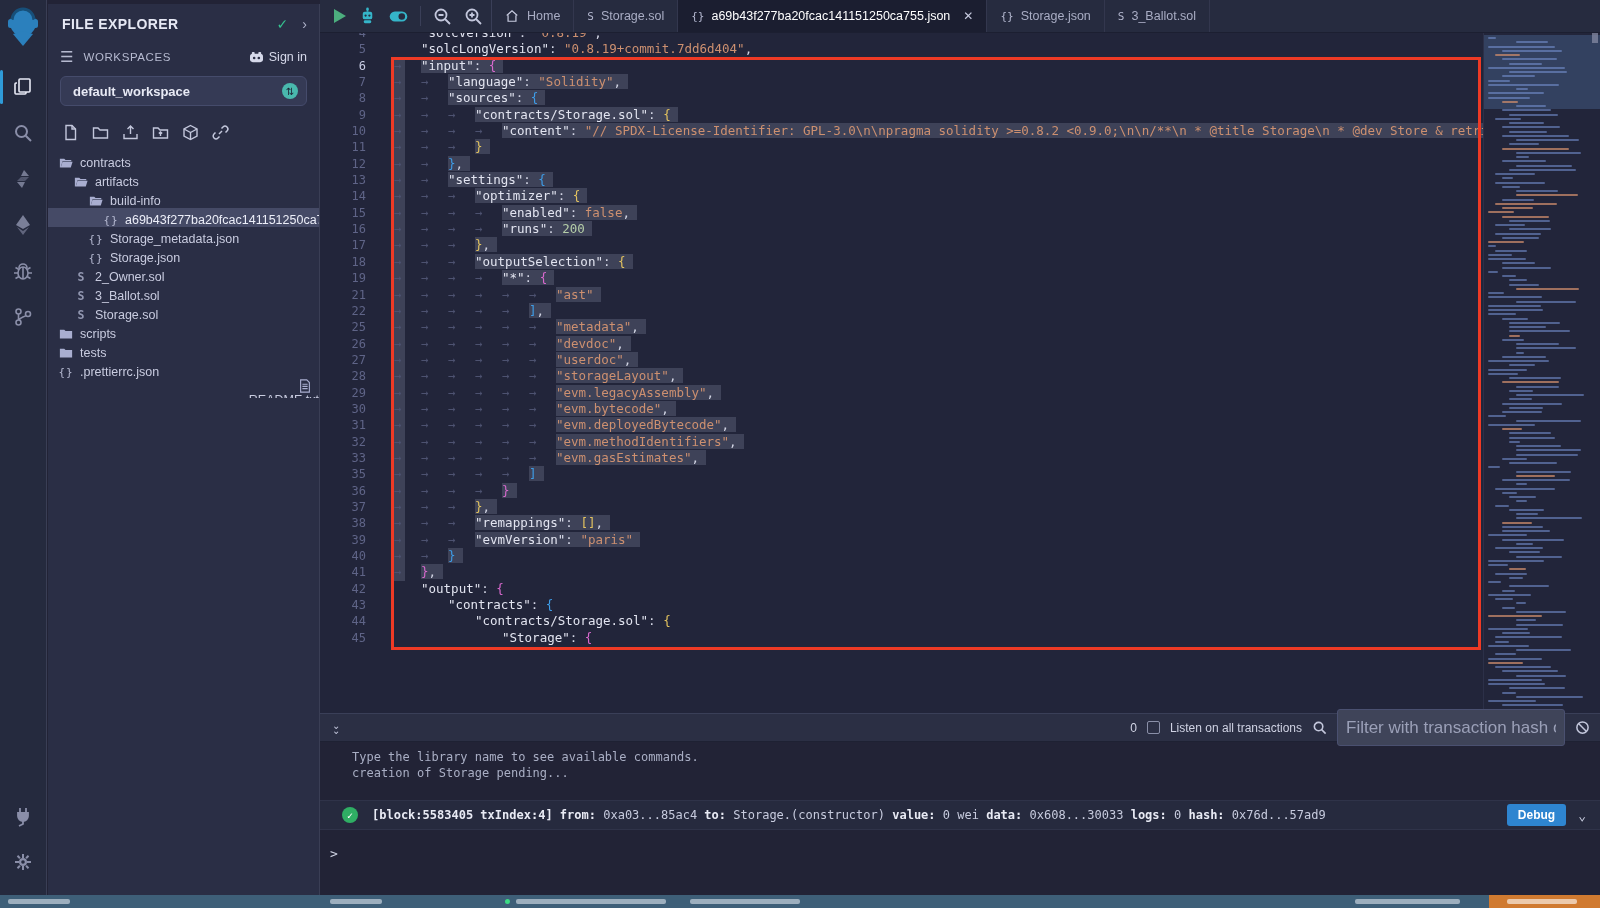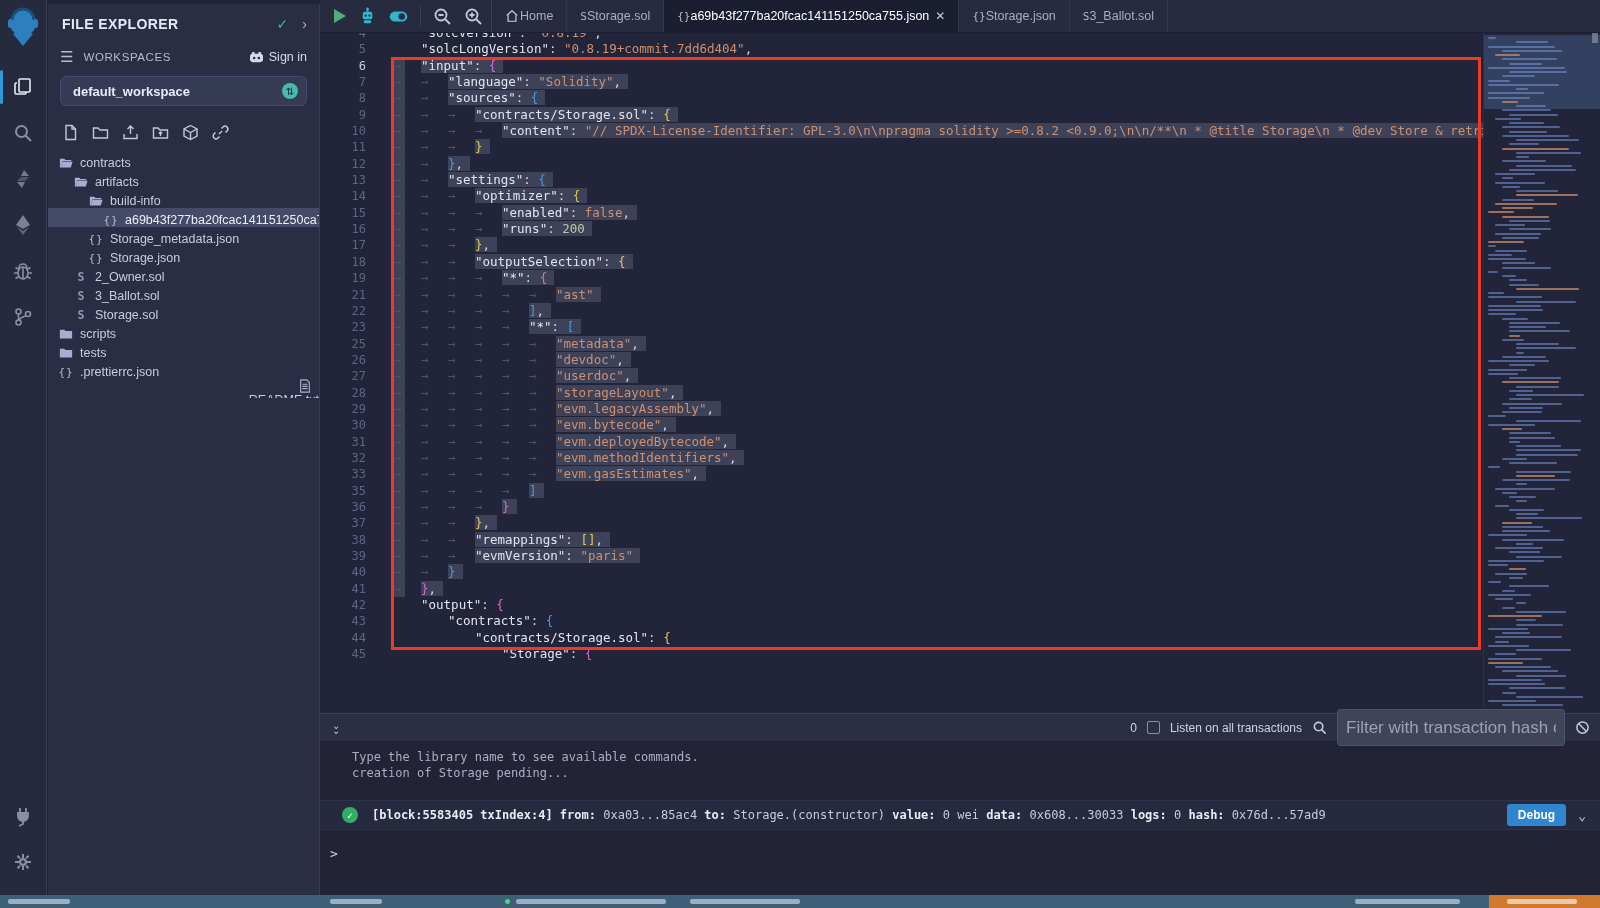--- a/index.html
+++ b/index.html
@@ -40,21 +40,21 @@
   .ico-sol  { font-family:"DejaVu Sans Mono", monospace; font-size:11.5px; font-weight:bold; color:#9398b2; }
 
   
   .main { position:absolute; left:320px; top:0; width:1280px; height:895px; }
   .tabstrip { position:absolute; left:0; top:0; width:1280px; height:33px; background:#262b3f; border-bottom:1px solid #1c1f31; display:flex; align-items:stretch; }
   .tb-tools { display:flex; align-items:center; padding:0 8px 0 14px; gap:12px; border-right:1px solid #3a3f58; }
   .tb-sep { width:1px; height:20px; background:#3a3f58; }
   .play { width:0; height:0; border-left:12px solid #4cae7e; border-top:7px solid transparent; border-bottom:7px solid transparent; }
   .tb-tools svg { width:19px; height:19px; }
   .tabs { display:flex; flex:1; }
-  .tab { display:flex; align-items:center; padding:0 13px; font-size:12.5px; color:#a9adc4; border-right:1px solid #33374e; }
+  .tab { display:flex; align-items:center; gap:7px; padding:0 13px; font-size:12.5px; color:#a9adc4; border-right:1px solid #33374e; }
   .tab.active { background:#1b1e30; color:#ffffff; }
   .tab .t-ico { font-family:"DejaVu Sans Mono", monospace; font-size:11px; color:#b4b8d0; }
   .tab .x { margin-left:6px; color:#c8cce0; font-size:12px; }
   .tab svg { width:14px; height:14px; }
 
   
   .editor { position:absolute; left:0; top:33px; width:1280px; height:680px; background:#22253a; overflow:hidden; }
   .lines { position:absolute; left:0; top:-8px; right:119px; }
   .cl { position:relative; height:16.35px; font-family:"DejaVu Sans Mono", monospace; font-size:12.5px; line-height:16.35px; white-space:pre; }
   .ln { position:absolute; left:0; width:46px; text-align:right; color:#5f6487; font-size:12px; }
@@ -400,21 +400,20 @@
           <div class="cl"><span class="selband"></span><span class="ln">12</span><span class="code"><span class="tabch">→</span><span class="tabch">→</span><span class="selseg"><span class="tk-bB">}</span><span class="tk-p">,</span></span></span></div>
           <div class="cl"><span class="selband"></span><span class="ln">13</span><span class="code"><span class="tabch">→</span><span class="tabch">→</span><span class="selseg"><span class="tk-k">"settings"</span><span class="tk-p">: </span><span class="tk-bB">{</span></span></span></div>
           <div class="cl"><span class="selband"></span><span class="ln">14</span><span class="code"><span class="tabch">→</span><span class="tabch">→</span><span class="tabch">→</span><span class="selseg"><span class="tk-k">"optimizer"</span><span class="tk-p">: </span><span class="tk-bY">{</span></span></span></div>
           <div class="cl"><span class="selband"></span><span class="ln">15</span><span class="code"><span class="tabch">→</span><span class="tabch">→</span><span class="tabch">→</span><span class="tabch">→</span><span class="selseg"><span class="tk-k">"enabled"</span><span class="tk-p">: </span><span class="tk-s">false</span><span class="tk-p">,</span></span></span></div>
           <div class="cl"><span class="selband"></span><span class="ln">16</span><span class="code"><span class="tabch">→</span><span class="tabch">→</span><span class="tabch">→</span><span class="tabch">→</span><span class="selseg"><span class="tk-k">"runs"</span><span class="tk-p">: </span><span class="tk-n">200</span></span></span></div>
           <div class="cl"><span class="selband"></span><span class="ln">17</span><span class="code"><span class="tabch">→</span><span class="tabch">→</span><span class="tabch">→</span><span class="selseg"><span class="tk-bY">}</span><span class="tk-p">,</span></span></span></div>
           <div class="cl"><span class="selband"></span><span class="ln">18</span><span class="code"><span class="tabch">→</span><span class="tabch">→</span><span class="tabch">→</span><span class="selseg"><span class="tk-k">"outputSelection"</span><span class="tk-p">: </span><span class="tk-bY">{</span></span></span></div>
           <div class="cl"><span class="selband"></span><span class="ln">19</span><span class="code"><span class="tabch">→</span><span class="tabch">→</span><span class="tabch">→</span><span class="tabch">→</span><span class="selseg"><span class="tk-k">"*"</span><span class="tk-p">: </span><span class="tk-bP">{</span></span></span></div>
           <div class="cl"><span class="selband"></span><span class="ln">21</span><span class="code"><span class="tabch">→</span><span class="tabch">→</span><span class="tabch">→</span><span class="tabch">→</span><span class="tabch">→</span><span class="tabch">→</span><span class="selseg"><span class="tk-s">"ast"</span></span></span></div>
           <div class="cl"><span class="selband"></span><span class="ln">22</span><span class="code"><span class="tabch">→</span><span class="tabch">→</span><span class="tabch">→</span><span class="tabch">→</span><span class="tabch">→</span><span class="selseg"><span class="tk-bB">]</span><span class="tk-p">,</span></span></span></div>
-          <div class="cl"><span class="selband"></span><span class="ln">23</span><span class="code"><span class="tabch">→</span><span class="tabch">→</span><span class="tabch">→</span><span class="tabch">→</span><span class="tabch">→</span><span class="selseg"><span class="tk-k">"*"</span><span class="tk-p">: </span><span class="tk-bB">[</span></span></span></div>
           <div class="cl"><span class="selband"></span><span class="ln">25</span><span class="code"><span class="tabch">→</span><span class="tabch">→</span><span class="tabch">→</span><span class="tabch">→</span><span class="tabch">→</span><span class="tabch">→</span><span class="selseg"><span class="tk-s">"metadata"</span><span class="tk-p">,</span></span></span></div>
           <div class="cl"><span class="selband"></span><span class="ln">26</span><span class="code"><span class="tabch">→</span><span class="tabch">→</span><span class="tabch">→</span><span class="tabch">→</span><span class="tabch">→</span><span class="tabch">→</span><span class="selseg"><span class="tk-s">"devdoc"</span><span class="tk-p">,</span></span></span></div>
           <div class="cl"><span class="selband"></span><span class="ln">27</span><span class="code"><span class="tabch">→</span><span class="tabch">→</span><span class="tabch">→</span><span class="tabch">→</span><span class="tabch">→</span><span class="tabch">→</span><span class="selseg"><span class="tk-s">"userdoc"</span><span class="tk-p">,</span></span></span></div>
           <div class="cl"><span class="selband"></span><span class="ln">28</span><span class="code"><span class="tabch">→</span><span class="tabch">→</span><span class="tabch">→</span><span class="tabch">→</span><span class="tabch">→</span><span class="tabch">→</span><span class="selseg"><span class="tk-s">"storageLayout"</span><span class="tk-p">,</span></span></span></div>
           <div class="cl"><span class="selband"></span><span class="ln">29</span><span class="code"><span class="tabch">→</span><span class="tabch">→</span><span class="tabch">→</span><span class="tabch">→</span><span class="tabch">→</span><span class="tabch">→</span><span class="selseg"><span class="tk-s">"evm.legacyAssembly"</span><span class="tk-p">,</span></span></span></div>
           <div class="cl"><span class="selband"></span><span class="ln">30</span><span class="code"><span class="tabch">→</span><span class="tabch">→</span><span class="tabch">→</span><span class="tabch">→</span><span class="tabch">→</span><span class="tabch">→</span><span class="selseg"><span class="tk-s">"evm.bytecode"</span><span class="tk-p">,</span></span></span></div>
           <div class="cl"><span class="selband"></span><span class="ln">31</span><span class="code"><span class="tabch">→</span><span class="tabch">→</span><span class="tabch">→</span><span class="tabch">→</span><span class="tabch">→</span><span class="tabch">→</span><span class="selseg"><span class="tk-s">"evm.deployedBytecode"</span><span class="tk-p">,</span></span></span></div>
           <div class="cl"><span class="selband"></span><span class="ln">32</span><span class="code"><span class="tabch">→</span><span class="tabch">→</span><span class="tabch">→</span><span class="tabch">→</span><span class="tabch">→</span><span class="tabch">→</span><span class="selseg"><span class="tk-s">"evm.methodIdentifiers"</span><span class="tk-p">,</span></span></span></div>
           <div class="cl"><span class="selband"></span><span class="ln">33</span><span class="code"><span class="tabch">→</span><span class="tabch">→</span><span class="tabch">→</span><span class="tabch">→</span><span class="tabch">→</span><span class="tabch">→</span><span class="selseg"><span class="tk-s">"evm.gasEstimates"</span><span class="tk-p">,</span></span></span></div>
           <div class="cl"><span class="selband"></span><span class="ln">35</span><span class="code"><span class="tabch">→</span><span class="tabch">→</span><span class="tabch">→</span><span class="tabch">→</span><span class="tabch">→</span><span class="selseg"><span class="tk-bB">]</span></span></span></div>

